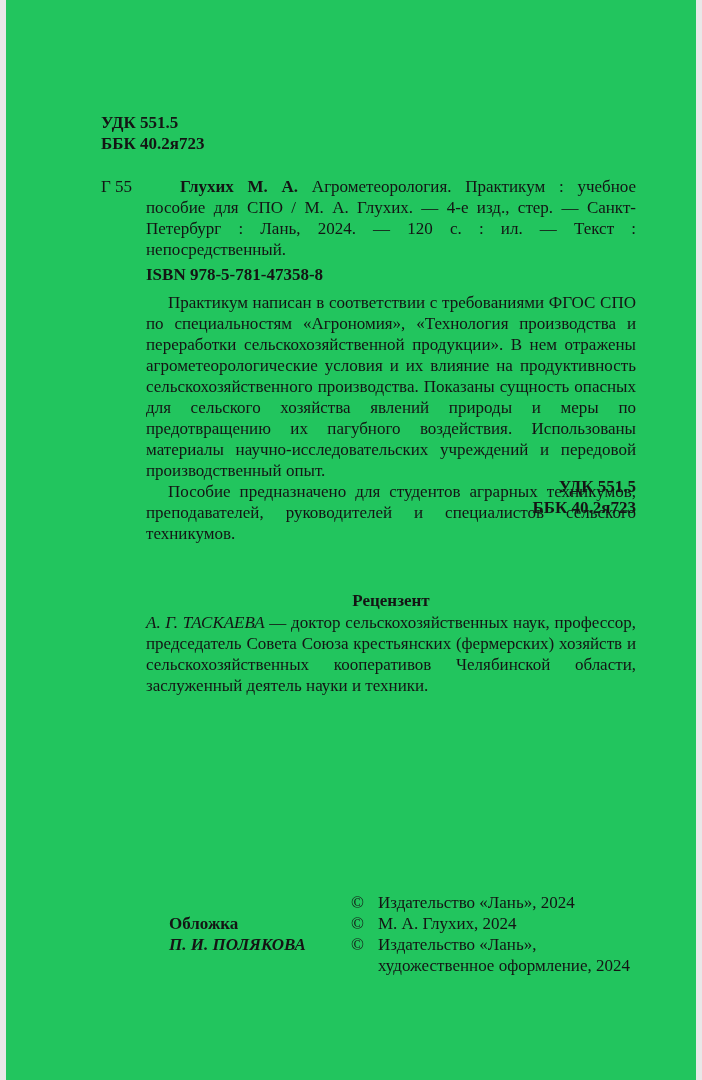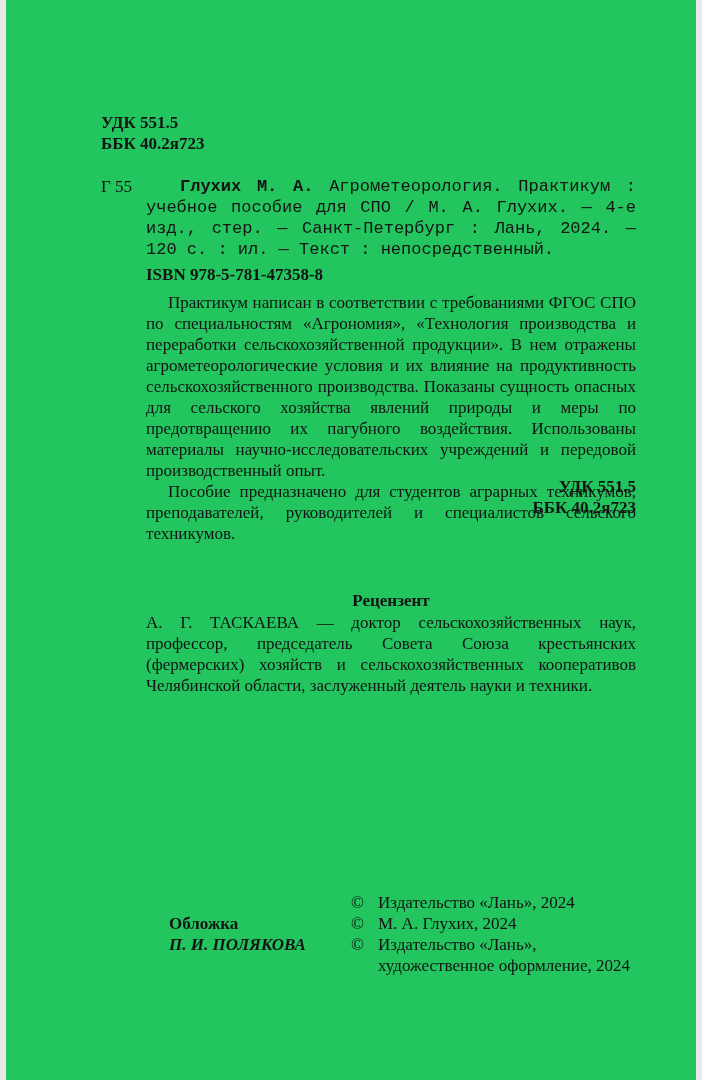--- a/index.html
+++ b/index.html
@@ -13,21 +13,21 @@
     height: 1080px;
     margin: 0 auto;
     background: #22c55e;
     font-family: "Liberation Serif", "DejaVu Serif", serif;
     color: #141414;
     font-size: 17px;
     line-height: 21px;
     overflow: hidden;
   }
   .bold   { font-weight: bold; }
-  .italic { }
+  .italic { font-style: italic; }
   .justify { text-align: justify; }
 
   
   .top-codes {
     position: absolute;
     left: 95px;
     top: 112px;
     font-weight: bold;
   }
 
@@ -40,21 +40,20 @@
   }
   .bib-code {
     position: absolute;
     left: 0;
     top: 0;
     font-weight: normal;
   }
   .bib-text {
     margin: 0 0 0 45px;
     text-indent: 34px;
-    font-family: Liberation Mono, monospace;
   }
 
   .isbn-line {
     position: absolute;
     left: 140px;
     top: 264px;
     font-weight: bold;
   }
 
   .annotation {

